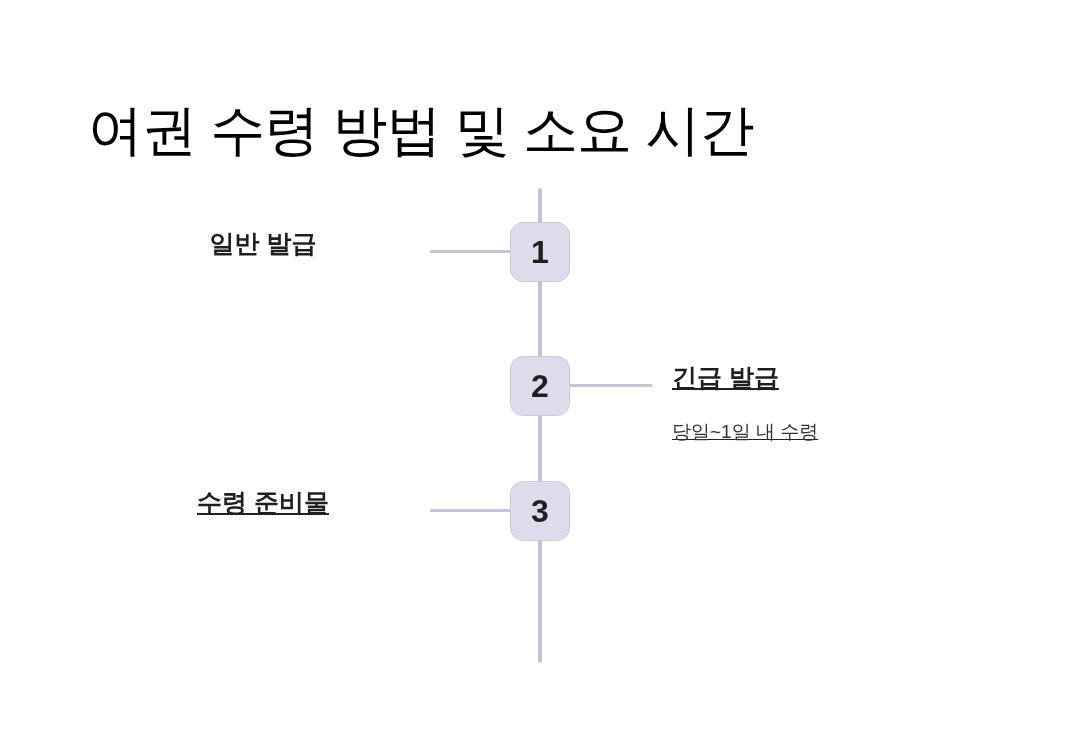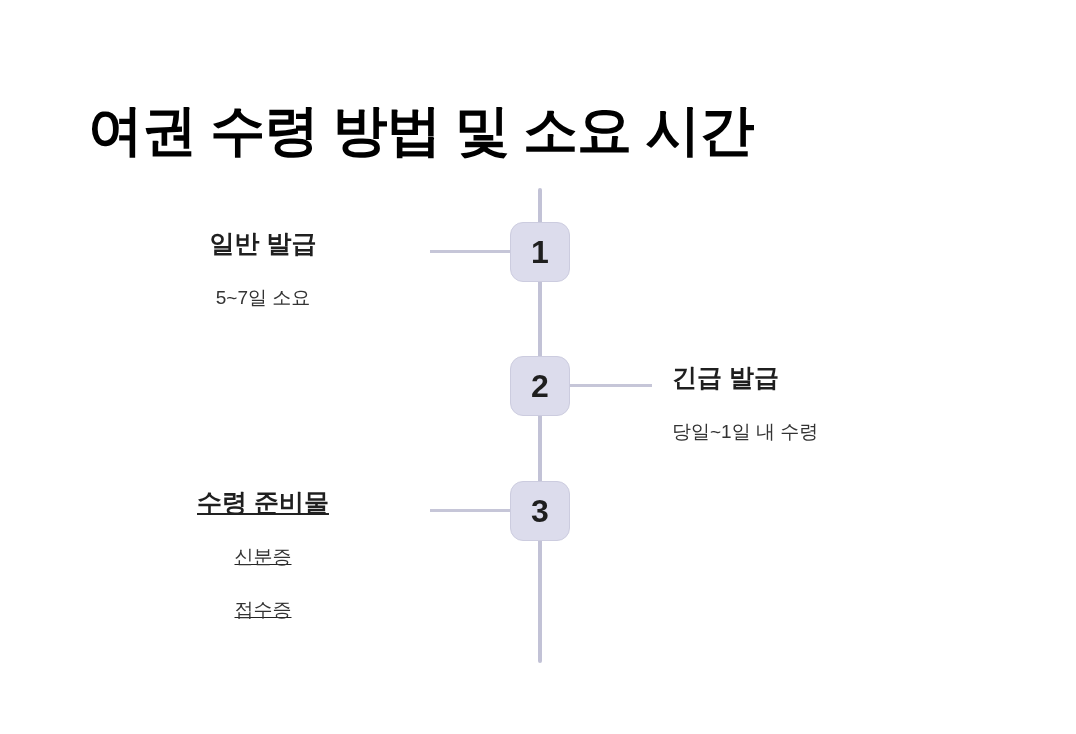--- a/index.html
+++ b/index.html
@@ -17,21 +17,21 @@
     color: #222222;
     -webkit-font-smoothing: antialiased;
   }
 
   
   .page-title {
     position: absolute;
     left: 88px;
     top: 62px;
     font-size: 55px;
-    font-weight: bold;
+    font-weight: normal;
     letter-spacing: -1px;
     line-height: 1.15;
     color: #000000;
     white-space: nowrap;
   }
 
   
   .timeline {
     position: absolute;
     left: 0;
@@ -87,20 +87,21 @@
     position: absolute;
     width: 330px;
   }
   .block.left {
     text-align: center;
     right: 648px;
   }
   .block.right {
     text-align: left;
     left: 672px;
+    text-decoration: underline;
   }
   .block-1 { top: 228px; }
   .block-2 { top: 362px; }
   .block-3 { top: 487px; text-decoration: underline; }
 
   .block-heading {
     font-size: 25px;
     font-weight: bold;
     color: #1f1f1f;
     line-height: 1.2;
@@ -134,32 +135,27 @@
   <div class="connector connector-2"></div>
   <div class="connector connector-3"></div>
 
   <div class="badge badge-1">1</div>
   <div class="badge badge-2">2</div>
   <div class="badge badge-3">3</div>
 
   <div class="block left block-1">
     <div class="block-heading">일반 발급</div>
     <ul class="block-lines">
-      <li class="block-line">5~7일 소요</li>
     </ul>
   </div>
 
   <div class="block right block-2">
     <div class="block-heading">긴급 발급</div>
     <ul class="block-lines">
       <li class="block-line">당일~1일 내 수령</li>
     </ul>
   </div>
 
   <div class="block left block-3">
     <div class="block-heading">수령 준비물</div>
-    <ul class="block-lines">
-      <li class="block-line">신분증</li>
-      <li class="block-line">접수증</li>
-    </ul>
   </div>
 
 </div>
 
 </body></html>

